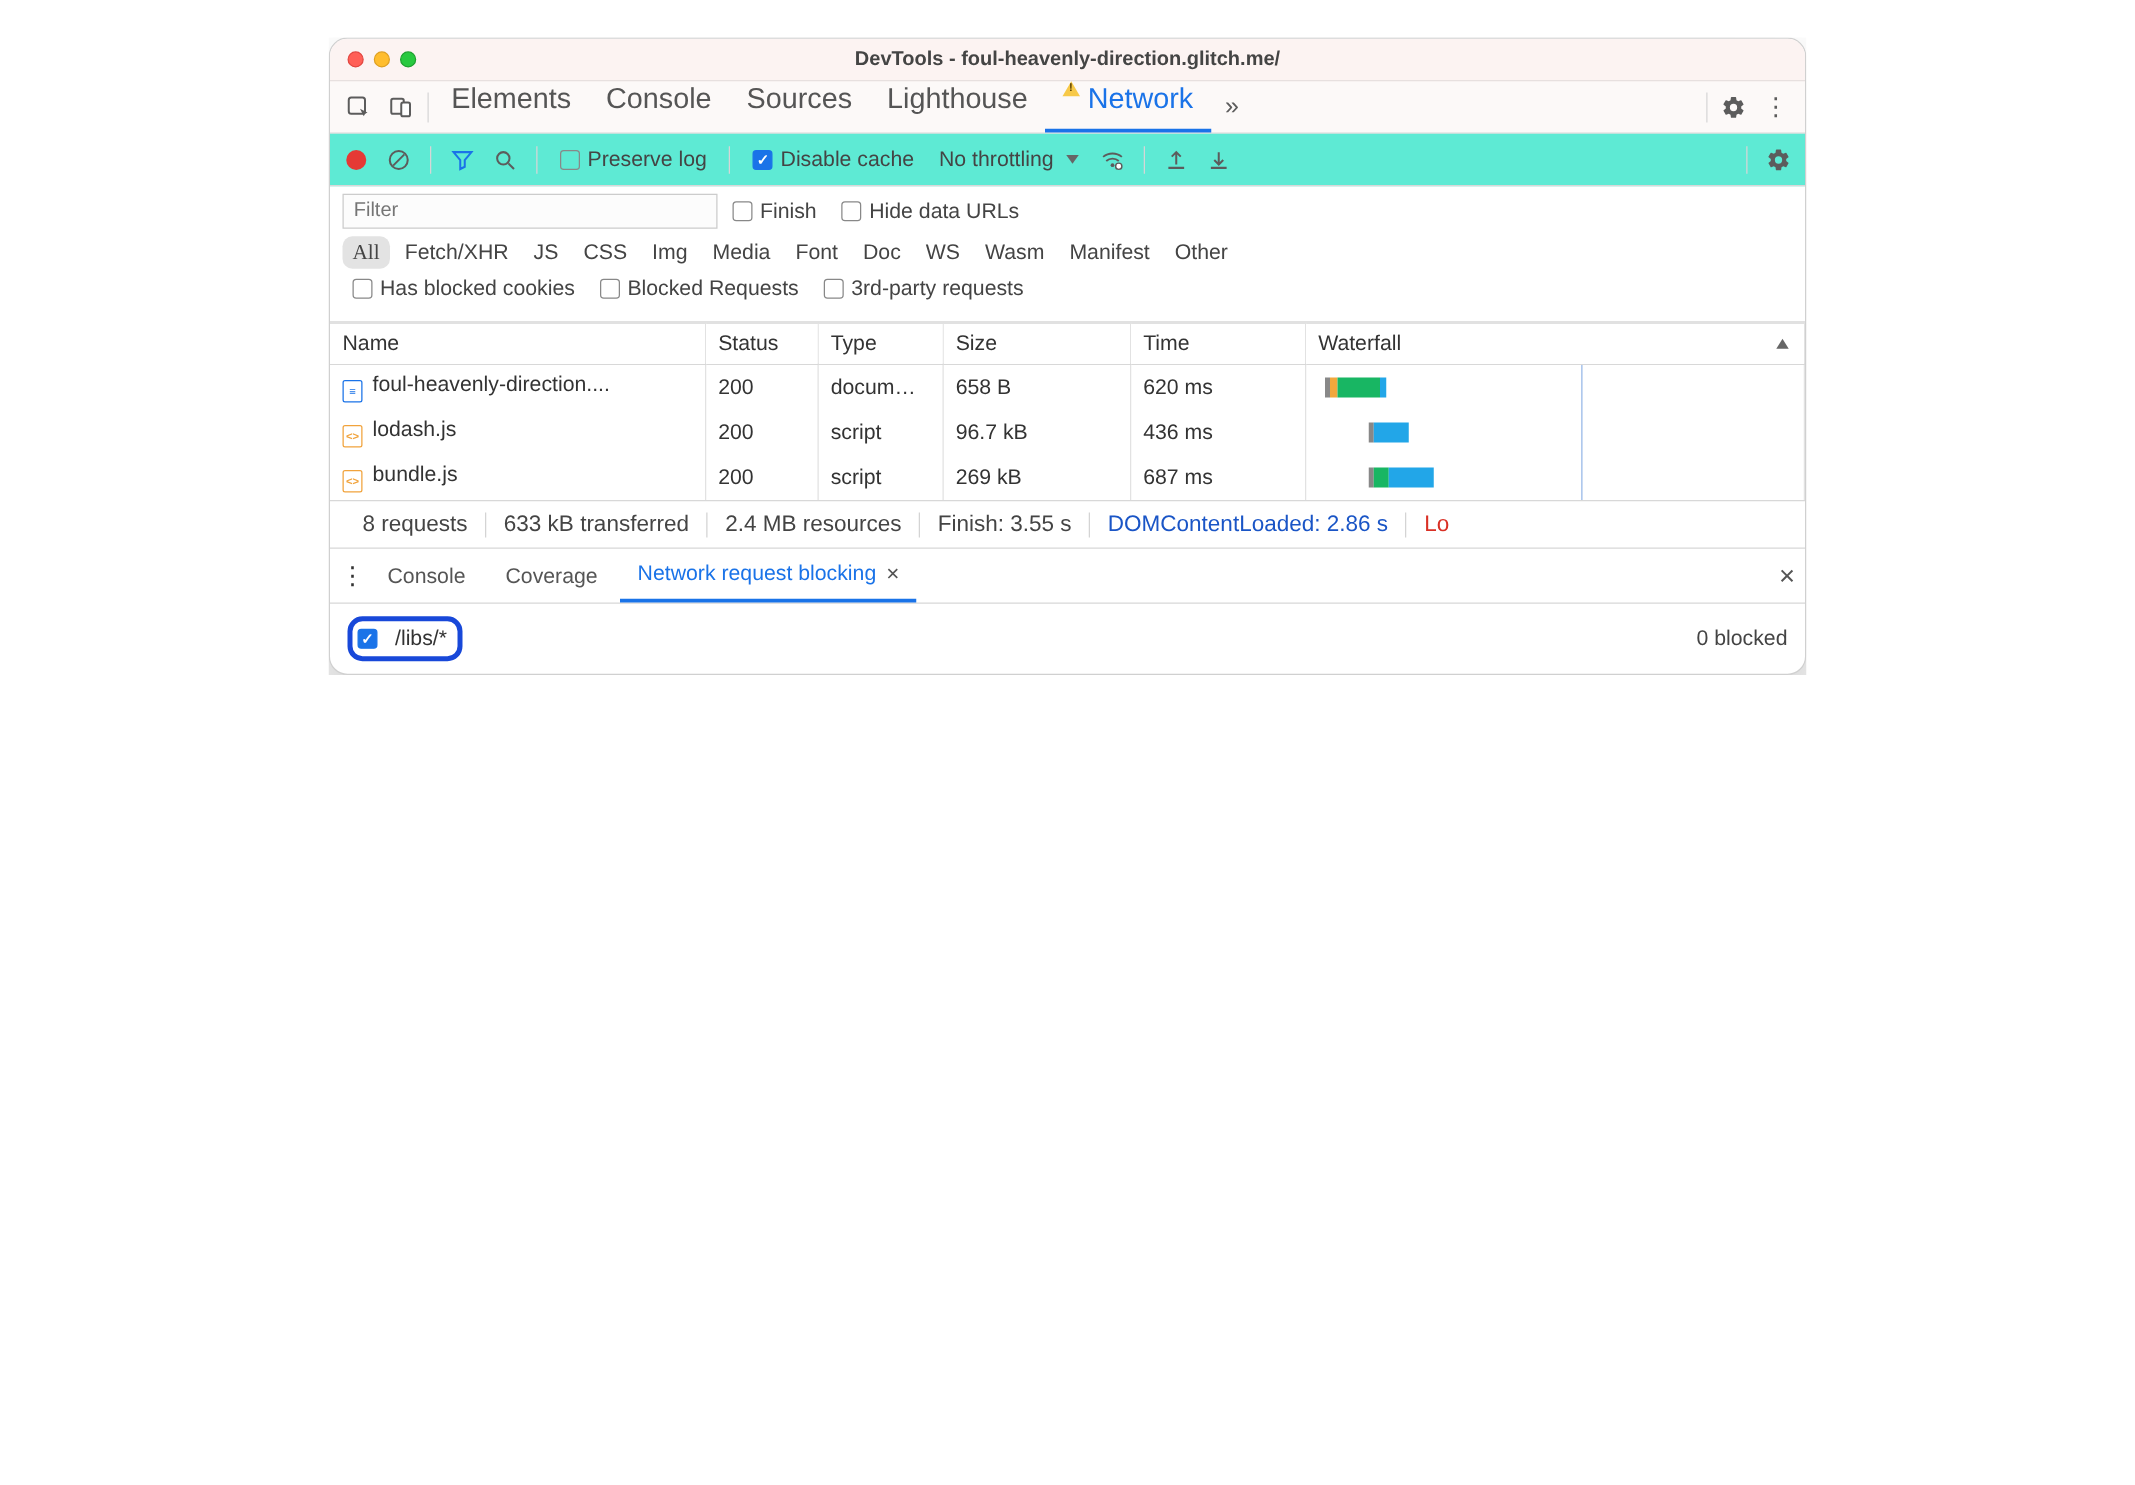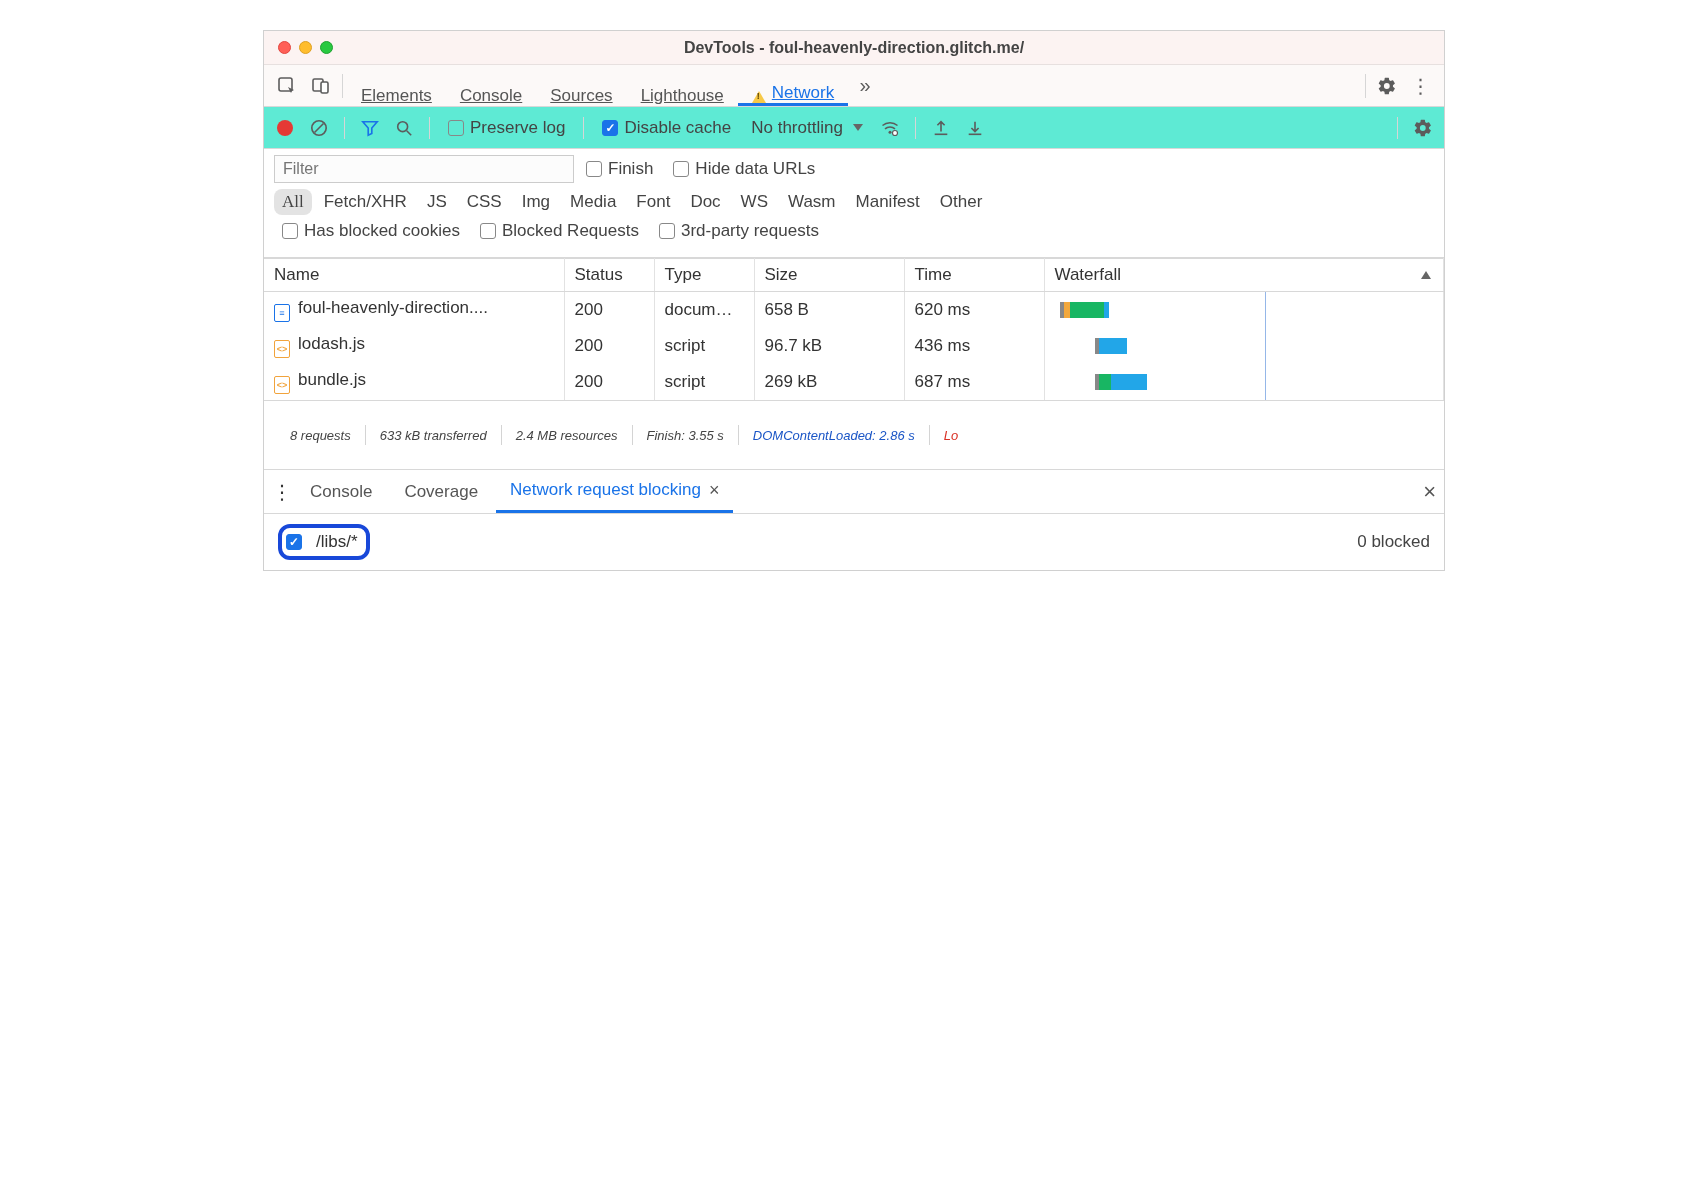--- a/index.html
+++ b/index.html
@@ -6,21 +6,21 @@
   body {
     font-family: -apple-system, "Helvetica Neue", Arial, sans-serif;
     background: #fff;
     font-size: 15px;
     color: #333;
     width: 1182px;
     margin: 30px auto;
   }
   .window {
     border: 1px solid #d0d0d0;
-    border-radius: 0;
+    border-radius: 15px;
     overflow: hidden;
     background: #fff;
     box-shadow: 0 40px 80px rgba(0,0,0,0.25);
   }
   
   .titlebar {
     height: 34px;
     background: #fcf3f2;
     display: flex;
     align-items: center;
@@ -45,22 +45,22 @@
     border-bottom: 1px solid #d8d8d8;
     background: #fcf9f8;
     padding: 0 6px;
   }
   .tabstrip .ico-btn {
     width: 34px; height: 34px; display:flex; align-items:center; justify-content:center;
     color:#5c5c5c; cursor:pointer;
   }
   .tabstrip .sep { height: 24px; width:1px; background:#d6d6d6; margin: 0 4px; }
   .tab {
-    padding: 0 14px; height:100%; display:flex; align-items:flex-end; gap:6px;
-    font-size: 17px; color:#555; cursor:pointer;text-decoration:underline;
+    padding: 0 14px; height:100%; display:flex; align-items:flex-start; gap:6px;
+    font-size: 23px; color:#555; cursor:pointer;
   }
   .tab.active { color:#1a73e8; border-bottom: 3px solid #1a73e8; font-weight:500;}
   .warn-tri {
     width:0;height:0;
     border-left:7px solid transparent; border-right:7px solid transparent;
     border-bottom:12px solid #f7c948; position:relative;
   }
   .warn-tri::after { content:"!"; position:absolute; left:-2px; top:0px; font-size:9px; font-weight:bold; color:#5c4200;}
   .spacer { flex:1; }
   
@@ -115,24 +115,23 @@
     width:16px; height:18px; display:inline-flex; align-items:center; justify-content:center;
     border:1.5px solid; font-size:9px; font-weight:bold; margin-right:8px; border-radius:2px; vertical-align:-3px;
   }
   .file-ico.doc { border-color:#1a73e8; color:#1a73e8;}
   .file-ico.js  { border-color:#f1a33c; color:#f1a33c;}
   .wf-cell { position:relative; height:24px;}
   .wf-bar { position:absolute; top:4px; height:16px; }
   .wf-axis { position:absolute; top:-6px; bottom:-6px; width:1px; background:#95b7e8;}
   
   .summary {
-    display:flex; align-items:center; padding: 24px 12px;
-    font-size:13px; color:#444; gap:0; border-top:1px solid #d8d8d8; border-bottom:1px solid #d8d8d8;
+    display:flex; align-items:center; padding: 8px 12px;
+    font-size:18px; color:#444; gap:0; border-top:1px solid #d8d8d8; border-bottom:1px solid #d8d8d8;
     overflow:hidden;
-    font-style:italic;
   }
   .summary .seg { padding: 0 14px; white-space:nowrap;}
   .summary .vsep { width:1px; height:20px; background:#d4d4d4;}
   .dcl { color:#1a55c6;}
   .load-red { color:#d93025;}
   
   .drawer-tabs {
     display:flex; align-items:center; height:44px; border-bottom:1px solid #d8d8d8;
     padding: 0 8px; gap:4px;
   }

